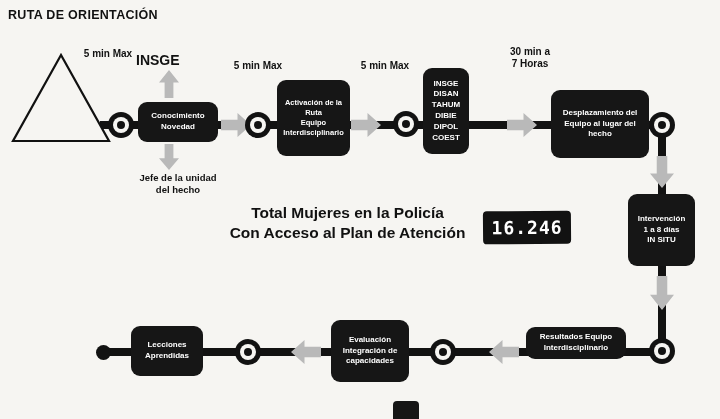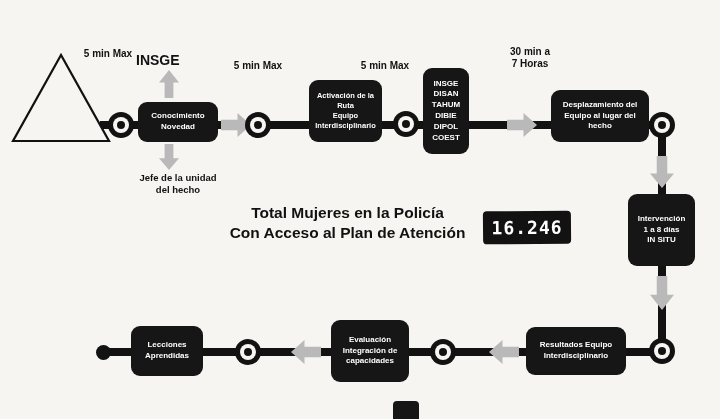--- a/index.html
+++ b/index.html
@@ -52,20 +52,21 @@
     transform:rotate(-0.5deg);
   }
   .enddot{width:15px;height:15px;border-radius:50%;background:#121212;z-index:5;}
   .artifact{background:#161616;border-radius:4px 4px 0 0;z-index:2;}
 </style>
 </head>
 <body>
 
 <div id="canvas">
 
+  <div class="abs title" style="left:8px;top:8px;">RUTA DE ORIENTACIÓN</div>
 
   <div class="abs line" style="left:100px;top:121px;width:564px;height:8px;"></div>
   <div class="abs line" style="left:658px;top:127px;width:8px;height:226px;"></div>
   <div class="abs line" style="left:102px;top:348px;width:560px;height:8px;"></div>
 
   <svg class="abs" style="left:10px;top:52px;z-index:4;" width="102" height="92">
     <polygon points="51,3 3,89 99,89" fill="#f6f5f2" stroke="#111" stroke-width="2.2"></polygon>
   </svg>
 
   <div class="abs note" style="left:76px;top:48px;width:64px;">5 min Max</div>
@@ -97,31 +98,31 @@
       </div>
     </div>
   <div class="abs node" style="left:649px;top:112px;">
       <div class="n2">
         <div class="n3"></div>
       </div>
     </div>
 
   <div class="abs pbox ml" style="left:138px;top:102px;width:80px;height:40px;">Conocimiento
 Novedad</div>
-  <div class="abs pbox ml" style="left:277px;top:80px;width:73px;height:62px;font-size:7.5px;margin-left:32px;">Activación  de la
+  <div class="abs pbox ml" style="left:277px;top:80px;width:73px;height:76px;font-size:7.5px;">Activación  de la
 Ruta
 Equipo
 Interdisciplinario</div>
   <div class="abs pbox ml" style="left:423px;top:68px;width:46px;height:86px;font-size:8px;">INSGE
 DISAN
 TAHUM
 DIBIE
 DIPOL
 COEST</div>
-  <div class="abs pbox ml" style="left:551px;top:90px;width:98px;height:52px;text-align:center;">Desplazamiento del
+  <div class="abs pbox ml" style="left:551px;top:90px;width:98px;height:68px;text-align:center;">Desplazamiento del
 Equipo al lugar del
 hecho</div>
 
   <div class="abs arrow ar-right" style="left:221px;top:113px;width:30px;height:24px;"></div>
   <div class="abs arrow ar-right" style="left:351px;top:113px;width:30px;height:24px;"></div>
   <div class="abs arrow ar-right" style="left:507px;top:113px;width:30px;height:24px;"></div>
 
   <div class="abs arrow ar-down" style="left:650px;top:156px;width:24px;height:32px;"></div>
   <div class="abs pbox ml" style="left:628px;top:194px;width:67px;height:72px;">Intervención
 1 a 8 días
@@ -141,21 +142,21 @@
       <div class="n2">
         <div class="n3"></div>
       </div>
     </div>
   <div class="abs node" style="left:235px;top:339px;">
       <div class="n2">
         <div class="n3"></div>
       </div>
     </div>
 
-  <div class="abs pbox ml" style="left:526px;top:327px;width:100px;height:48px;">Resultados  Equipo
+  <div class="abs pbox ml" style="left:526px;top:327px;width:100px;height:32px;">Resultados  Equipo
 Interdisciplinario</div>
   <div class="abs pbox ml" style="left:331px;top:320px;width:78px;height:62px;">Evaluación
 Integración de
 capacidades</div>
   <div class="abs pbox ml" style="left:131px;top:326px;width:72px;height:50px;">Lecciones
 Aprendidas</div>
 
   <div class="abs arrow ar-left" style="left:489px;top:340px;width:30px;height:24px;"></div>
   <div class="abs arrow ar-left" style="left:291px;top:340px;width:30px;height:24px;"></div>
 

